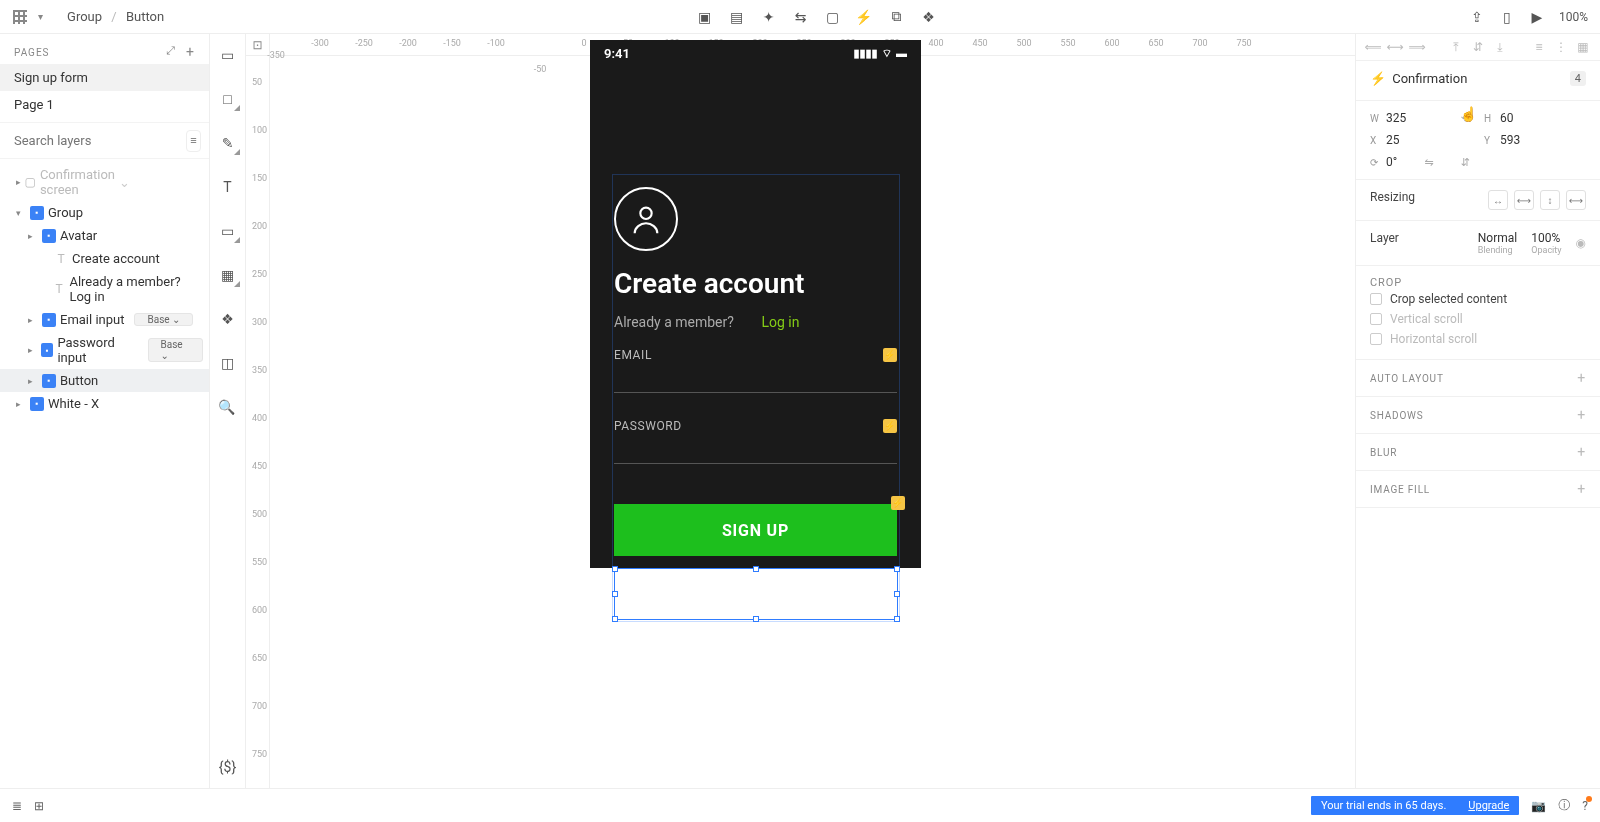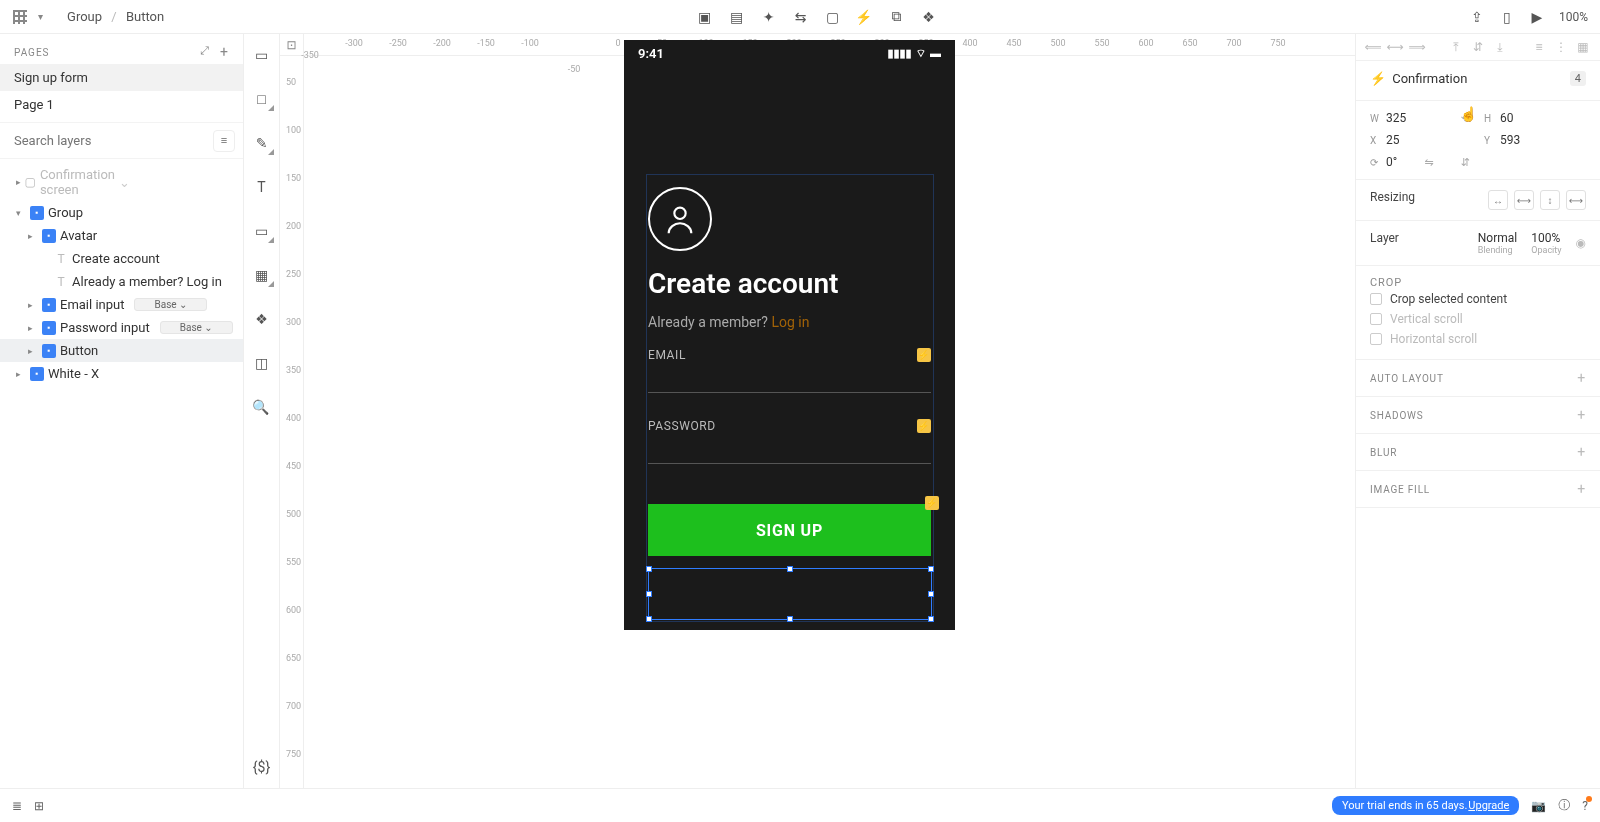--- a/index.html
+++ b/index.html
@@ -12,59 +12,59 @@
 .topbar .crumbs .sep { color: #bbb; margin: 0 6px; }
 .topbar .center { flex: 1; display: flex; justify-content: center; gap: 16px; }
 .topbar .right { display: flex; align-items: center; gap: 14px; }
 .topbar .icon { width: 16px; height: 16px; display:flex; align-items:center; justify-content:center; color:#555; font-size:14px; cursor:pointer; }
 .grid-icon { display:inline-block; width:14px; height:14px; background: repeating-linear-gradient(#888, #888 2px, transparent 2px, transparent 5px), repeating-linear-gradient(90deg, #888, #888 2px, transparent 2px, transparent 5px); }
 .chev { font-size: 10px; color:#888; }
 
 .main { display: flex; height: 754px; }
 
 
-.leftpanel { width: 244px; border-right: 1px solid #eee; display:flex; flex-direction:column; }
+.leftpanel { width: 210px; border-right: 1px solid #eee; display:flex; flex-direction:column; }
 .pages-head { display:flex; align-items:center; justify-content:space-between; padding: 10px 14px 4px; font-size: 10px; letter-spacing: .1em; color:#888; }
 .page-row { padding: 6px 14px; font-size: 13px; color:#333; cursor:pointer; }
 .page-row.active { background:#f2f2f2; }
 .search-row { display:flex; align-items:center; padding: 2px 8px; border-top:1px solid #f3f3f3; border-bottom:1px solid #f3f3f3; margin-top:4px; }
 .search-row input { flex:1; border:none; outline:none; font-size:13px; padding:8px 6px; color:#444; }
 .filter-btn { width:22px; height:22px; border:1px solid #eee; border-radius:4px; display:flex; align-items:center; justify-content:center; font-size:11px; color:#666; cursor:pointer; }
 .layers { flex:1; overflow:auto; padding:4px 0; }
 .layer { display:flex; align-items:center; font-size:13px; padding:4px 6px 4px 8px; cursor:pointer; gap:4px; }
 .layer .caret { width:10px; font-size:9px; color:#888; }
 .layer .ficon { width:14px; height:14px; border-radius:2px; display:flex; align-items:center; justify-content:center; font-size:11px; }
 .layer .folder { background:#3b82f6; color:white; font-size:8px; }
 .layer .txticon { color:#bbb; font-size:12px; }
 .layer.dim { color:#bbb; }
 .layer.selected { background:#eef0f2; }
-.base-tag { font-size:10px; background:#f2f2f2; border:1px solid #e5e5e5; border-radius:3px; padding:0 19px; margin-left:6px; color:#666; }
+.base-tag { font-size:10px; background:#f2f2f2; border:1px solid #e5e5e5; border-radius:3px; padding:0 12px; margin-left:6px; color:#666; }
 .indent1 { padding-left: 16px; }
 .indent2 { padding-left: 28px; }
 .indent3 { padding-left: 40px; }
 
 
 .toolstrip { width: 36px; border-right:1px solid #eee; display:flex; flex-direction:column; align-items:center; padding-top:10px; gap:22px; }
 .toolstrip .tool { width:22px; height:22px; display:flex; align-items:center; justify-content:center; color:#555; cursor:pointer; font-size:14px; position:relative; }
 .toolstrip .tool.has-sub::after { content:''; position:absolute; right:-1px; bottom:-1px; border:3px solid transparent; border-right-color:#999; border-bottom-color:#999; }
 
 .canvas-wrap { flex:1; position:relative; background:#fff; overflow:hidden; }
 .ruler-h { position:absolute; top:0; left:0; right:0; height:22px; border-bottom:1px solid #eee; font-size:9px; color:#aaa; }
 .ruler-h span { position:absolute; top:4px; transform:translateX(-50%); }
 .ruler-v { position:absolute; top:22px; left:0; bottom:0; width:24px; border-right:1px solid #eee; font-size:9px; color:#aaa; }
 .ruler-v span { position:absolute; left:6px; transform:translateY(-50%); }
 .ruler-corner { position:absolute; top:0; left:0; width:24px; height:22px; background:#fff; display:flex; align-items:center; justify-content:center; font-size:12px; color:#888; border-right:1px solid #eee; border-bottom:1px solid #eee; }
 
-.artboard { position:absolute; left:344px; top:6px; width:331px; height:590px; background:#1a1a1a; color:#fff; }
+.artboard { position:absolute; left:344px; top:6px; width:331px; height:528px; background:#1a1a1a; color:#fff; }
 .statusbar { display:flex; align-items:center; justify-content:space-between; padding:6px 14px; font-size:13px; font-weight:600; }
 .statusbar .icons { display:flex; align-items:center; gap:4px; font-size:11px; }
 .avatar-circle { width:64px; height:64px; border:2px solid #fff; border-radius:50%; margin:18px 0 16px 24px; display:flex; align-items:center; justify-content:center; }
 .create-h { font-size:28px; font-weight:600; padding:0 24px; }
 .member-row { font-size:14px; color:#aaa; padding:14px 24px 18px; }
-.member-row .login { color:#a16207; }
+.member-row .login { color:#84cc16;margin-left:24px; }
 .field-lbl { font-size:12px; letter-spacing:.05em; color:#bbb; padding:0 24px; display:flex; align-items:center; justify-content:space-between; }
 .field-lbl .badge { width:14px; height:14px; background:#f6c545; border-radius:2px; font-size:9px; color:#333; display:flex; align-items:center; justify-content:center; }
 .field-line { margin:30px 24px 20px; height:1px; background:#555; }
 .signup-btn { margin:40px 24px 0; height:52px; background:#1dbf1d; display:flex; align-items:center; justify-content:center; font-size:16px; font-weight:700; letter-spacing:.05em; position:relative; }
 .signup-btn .badge { position:absolute; top:-8px; right:-8px; width:14px; height:14px; background:#f6c545; border-radius:2px; font-size:9px; color:#333; display:flex; align-items:center; justify-content:center; }
 .sel-outline { position:absolute; border:1px solid #2f7cff; pointer-events:none; }
 .sel-outline .h { position:absolute; width:6px; height:6px; background:#fff; border:1px solid #2f7cff; }
 .group-outline { position:absolute; border:1px solid #2f7cff44; pointer-events:none; }
 
 
@@ -87,21 +87,21 @@
 .layer-row .sel { font-size:12px; color:#333; }
 .layer-row .sub { font-size:9px; color:#aaa; }
 .crop-row { display:flex; align-items:center; gap:8px; font-size:12px; padding:3px 0; }
 .crop-row.dim2 { color:#bbb; }
 .chk { width:12px; height:12px; border:1px solid #ccc; border-radius:2px; }
 .addsec { display:flex; align-items:center; justify-content:space-between; padding:10px 14px; border-bottom:1px solid #f0f0f0; font-size:10px; letter-spacing:.08em; color:#888; }
 .plus { color:#bbb; font-size:14px; cursor:pointer; }
 
 
 .bottombar { height:34px; border-top:1px solid #eee; display:flex; align-items:center; justify-content:space-between; padding:0 12px; font-size:12px; color:#666; }
-.trial-pill { background:#2f7cff; color:#fff; padding:3px 10px; border-radius:8px; font-size:11px; display:flex; gap:1px; }
+.trial-pill { background:#2f7cff; color:#fff; padding:3px 10px; border-radius:1px; font-size:11px; display:flex; gap:22px; }
 .trial-pill .up { text-decoration:underline; cursor:pointer; }
 .bottombar .grp { display:flex; align-items:center; gap:12px; }
 .notif-badge { position:relative; }
 .notif-badge::after { content:''; position:absolute; top:-3px; right:-4px; width:6px; height:6px; background:#ff7a1a; border-radius:50%; }
 
 
 .cursor { position:absolute; width:16px; height:16px; pointer-events:none; font-size:14px; color:#333; }
 </style>
 </head>
 <body>

